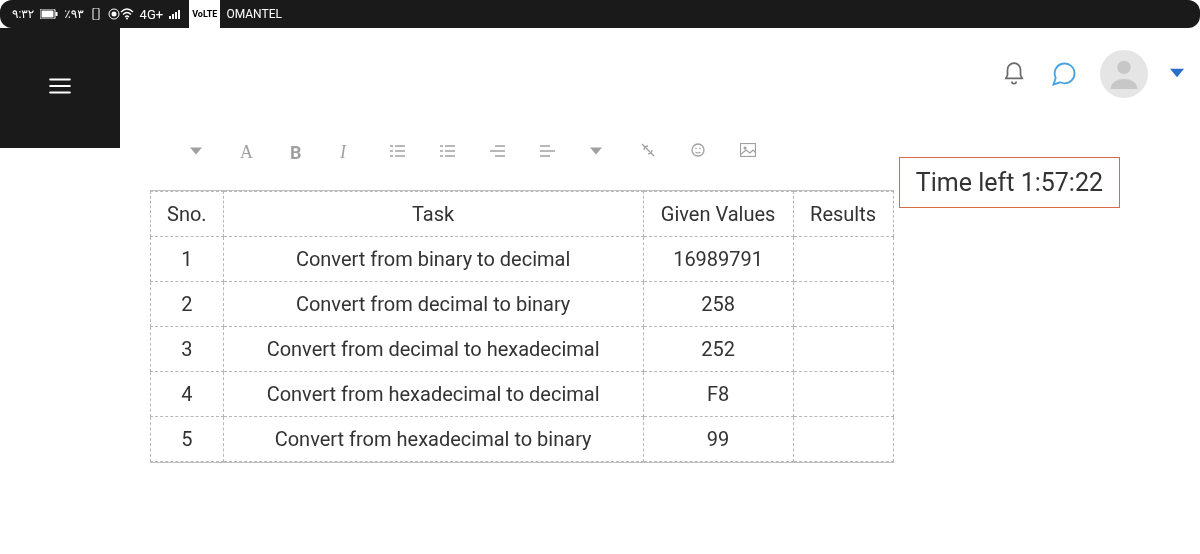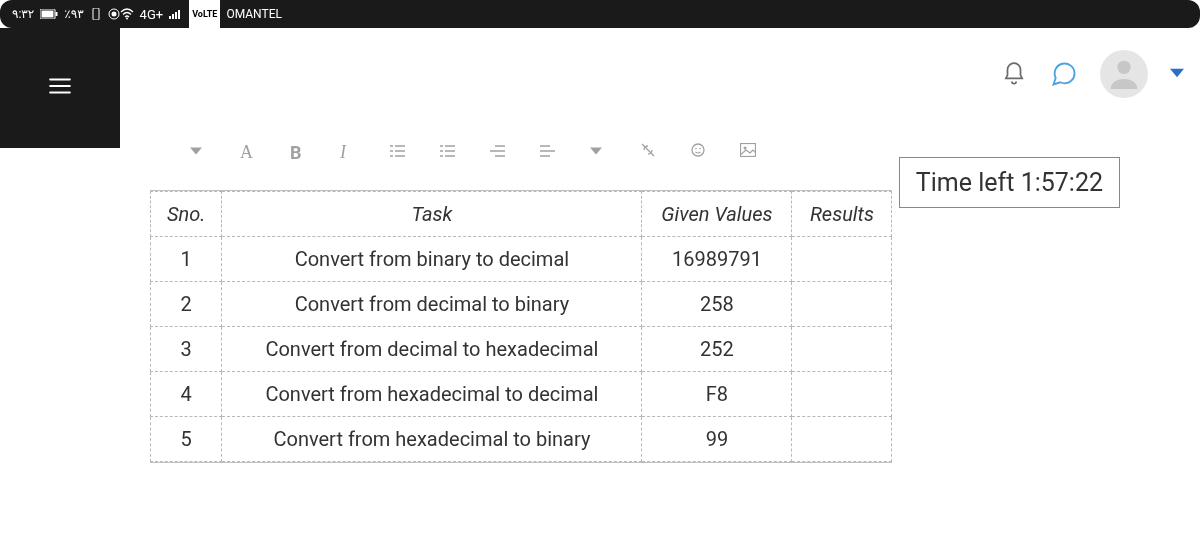--- a/index.html
+++ b/index.html
@@ -100,21 +100,20 @@
       color: #333;
     }
     th, td {
       border: 1px dashed #b8b8b8;
       padding: 10px 16px;
       text-align: center;
       font-weight: normal;
     }
     th {
       font-weight: normal;
-      font-style: italic;
     }
     th:nth-child(1), td:nth-child(1) { width: 60px; }
     th:nth-child(2), td:nth-child(2) { width: 420px; }
     th:nth-child(3), td:nth-child(3) { width: 150px; }
     th:nth-child(4), td:nth-child(4) { width: 100px; }
     .timer-box {
       position: absolute;
       top: 157px;
       right: 80px;
       border: 1px solid #d86b4a;

